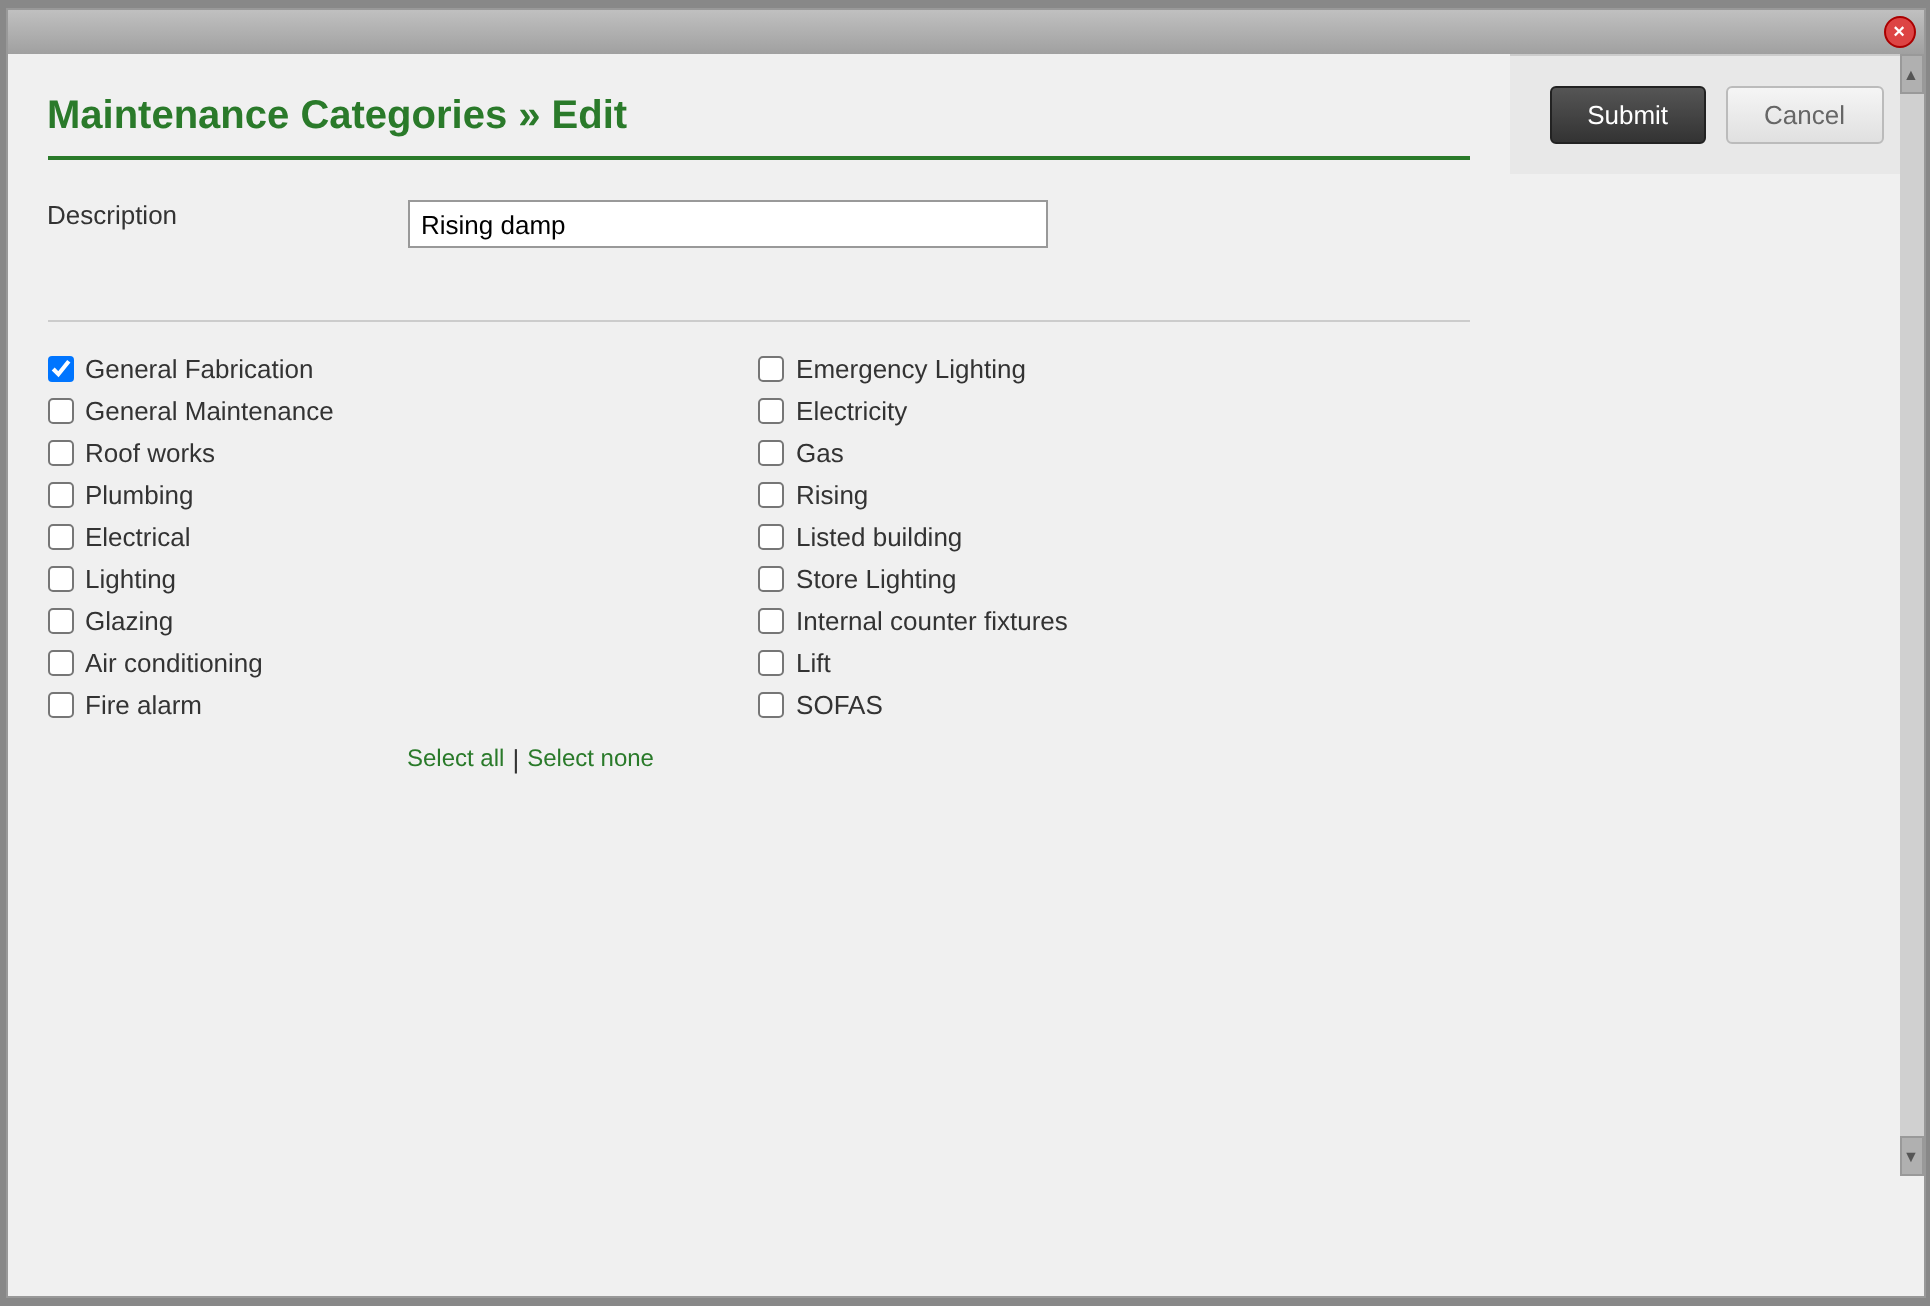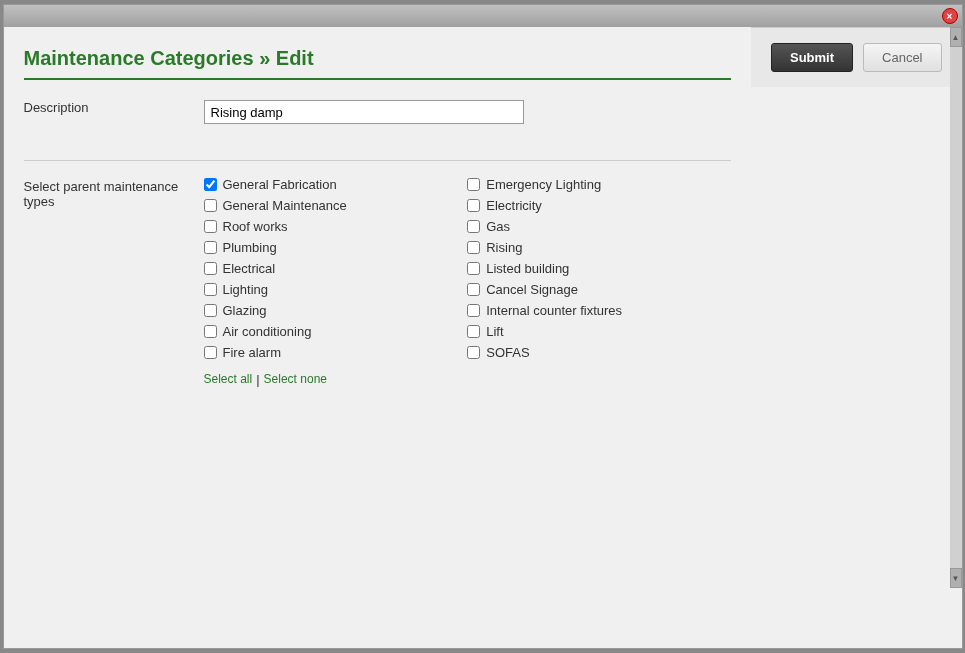--- a/index.html
+++ b/index.html
@@ -150,21 +150,21 @@
       padding: 0 20px;
       gap: 10px;
       flex-shrink: 0;
     }
     .btn-submit {
       background: linear-gradient(to bottom, #555, #333);
       color: white;
       border: 1px solid #222;
       padding: 6px 18px;
       font-size: 13px;
-      font-weight: bold;
+      font-weight: normal;
       cursor: pointer;
       border-radius: 3px;
     }
     .btn-cancel {
       background: linear-gradient(to bottom, #f5f5f5, #e0e0e0);
       color: #666;
       border: 1px solid #bbb;
       padding: 6px 18px;
       font-size: 13px;
       cursor: pointer;
@@ -213,21 +213,20 @@
       <div class="page-title">Maintenance Categories » Edit</div>
 
       <div class="form-row">
         <div class="form-label">Description</div>
         <input class="form-input" type="text" value="Rising damp" style="">
       </div>
 
       <hr class="divider">
 
       <div class="select-parent-row">
-        <div class="select-parent-label">Select parent maintenance types</div>
 
         <div class="checkboxes-area">
           <div class="checkbox-column">
             <div class="checkbox-item">
               <input type="checkbox" id="cb_general_fabrication" checked="" style="">
               <label for="cb_general_fabrication">General Fabrication</label>
             </div>
             <div class="checkbox-item">
               <input type="checkbox" id="cb_general_maintenance" style="">
               <label for="cb_general_maintenance">General Maintenance</label>
@@ -278,21 +277,21 @@
             <div class="checkbox-item">
               <input type="checkbox" id="cb_water" style="">
               <label for="cb_water">Rising</label>
             </div>
             <div class="checkbox-item">
               <input type="checkbox" id="cb_listed_building" style="">
               <label for="cb_listed_building">Listed building</label>
             </div>
             <div class="checkbox-item">
               <input type="checkbox" id="cb_store_signage" style="">
-              <label for="cb_store_signage">Cancel Signage</label>
+              <label for="cb_store_signage">Store Lighting</label>
             </div>
             <div class="checkbox-item">
               <input type="checkbox" id="cb_internal_counter_fixtures" style="">
               <label for="cb_internal_counter_fixtures">Internal counter fixtures</label>
             </div>
             <div class="checkbox-item">
               <input type="checkbox" id="cb_lift" style="">
               <label for="cb_lift">Lift</label>
             </div>
             <div class="checkbox-item">

